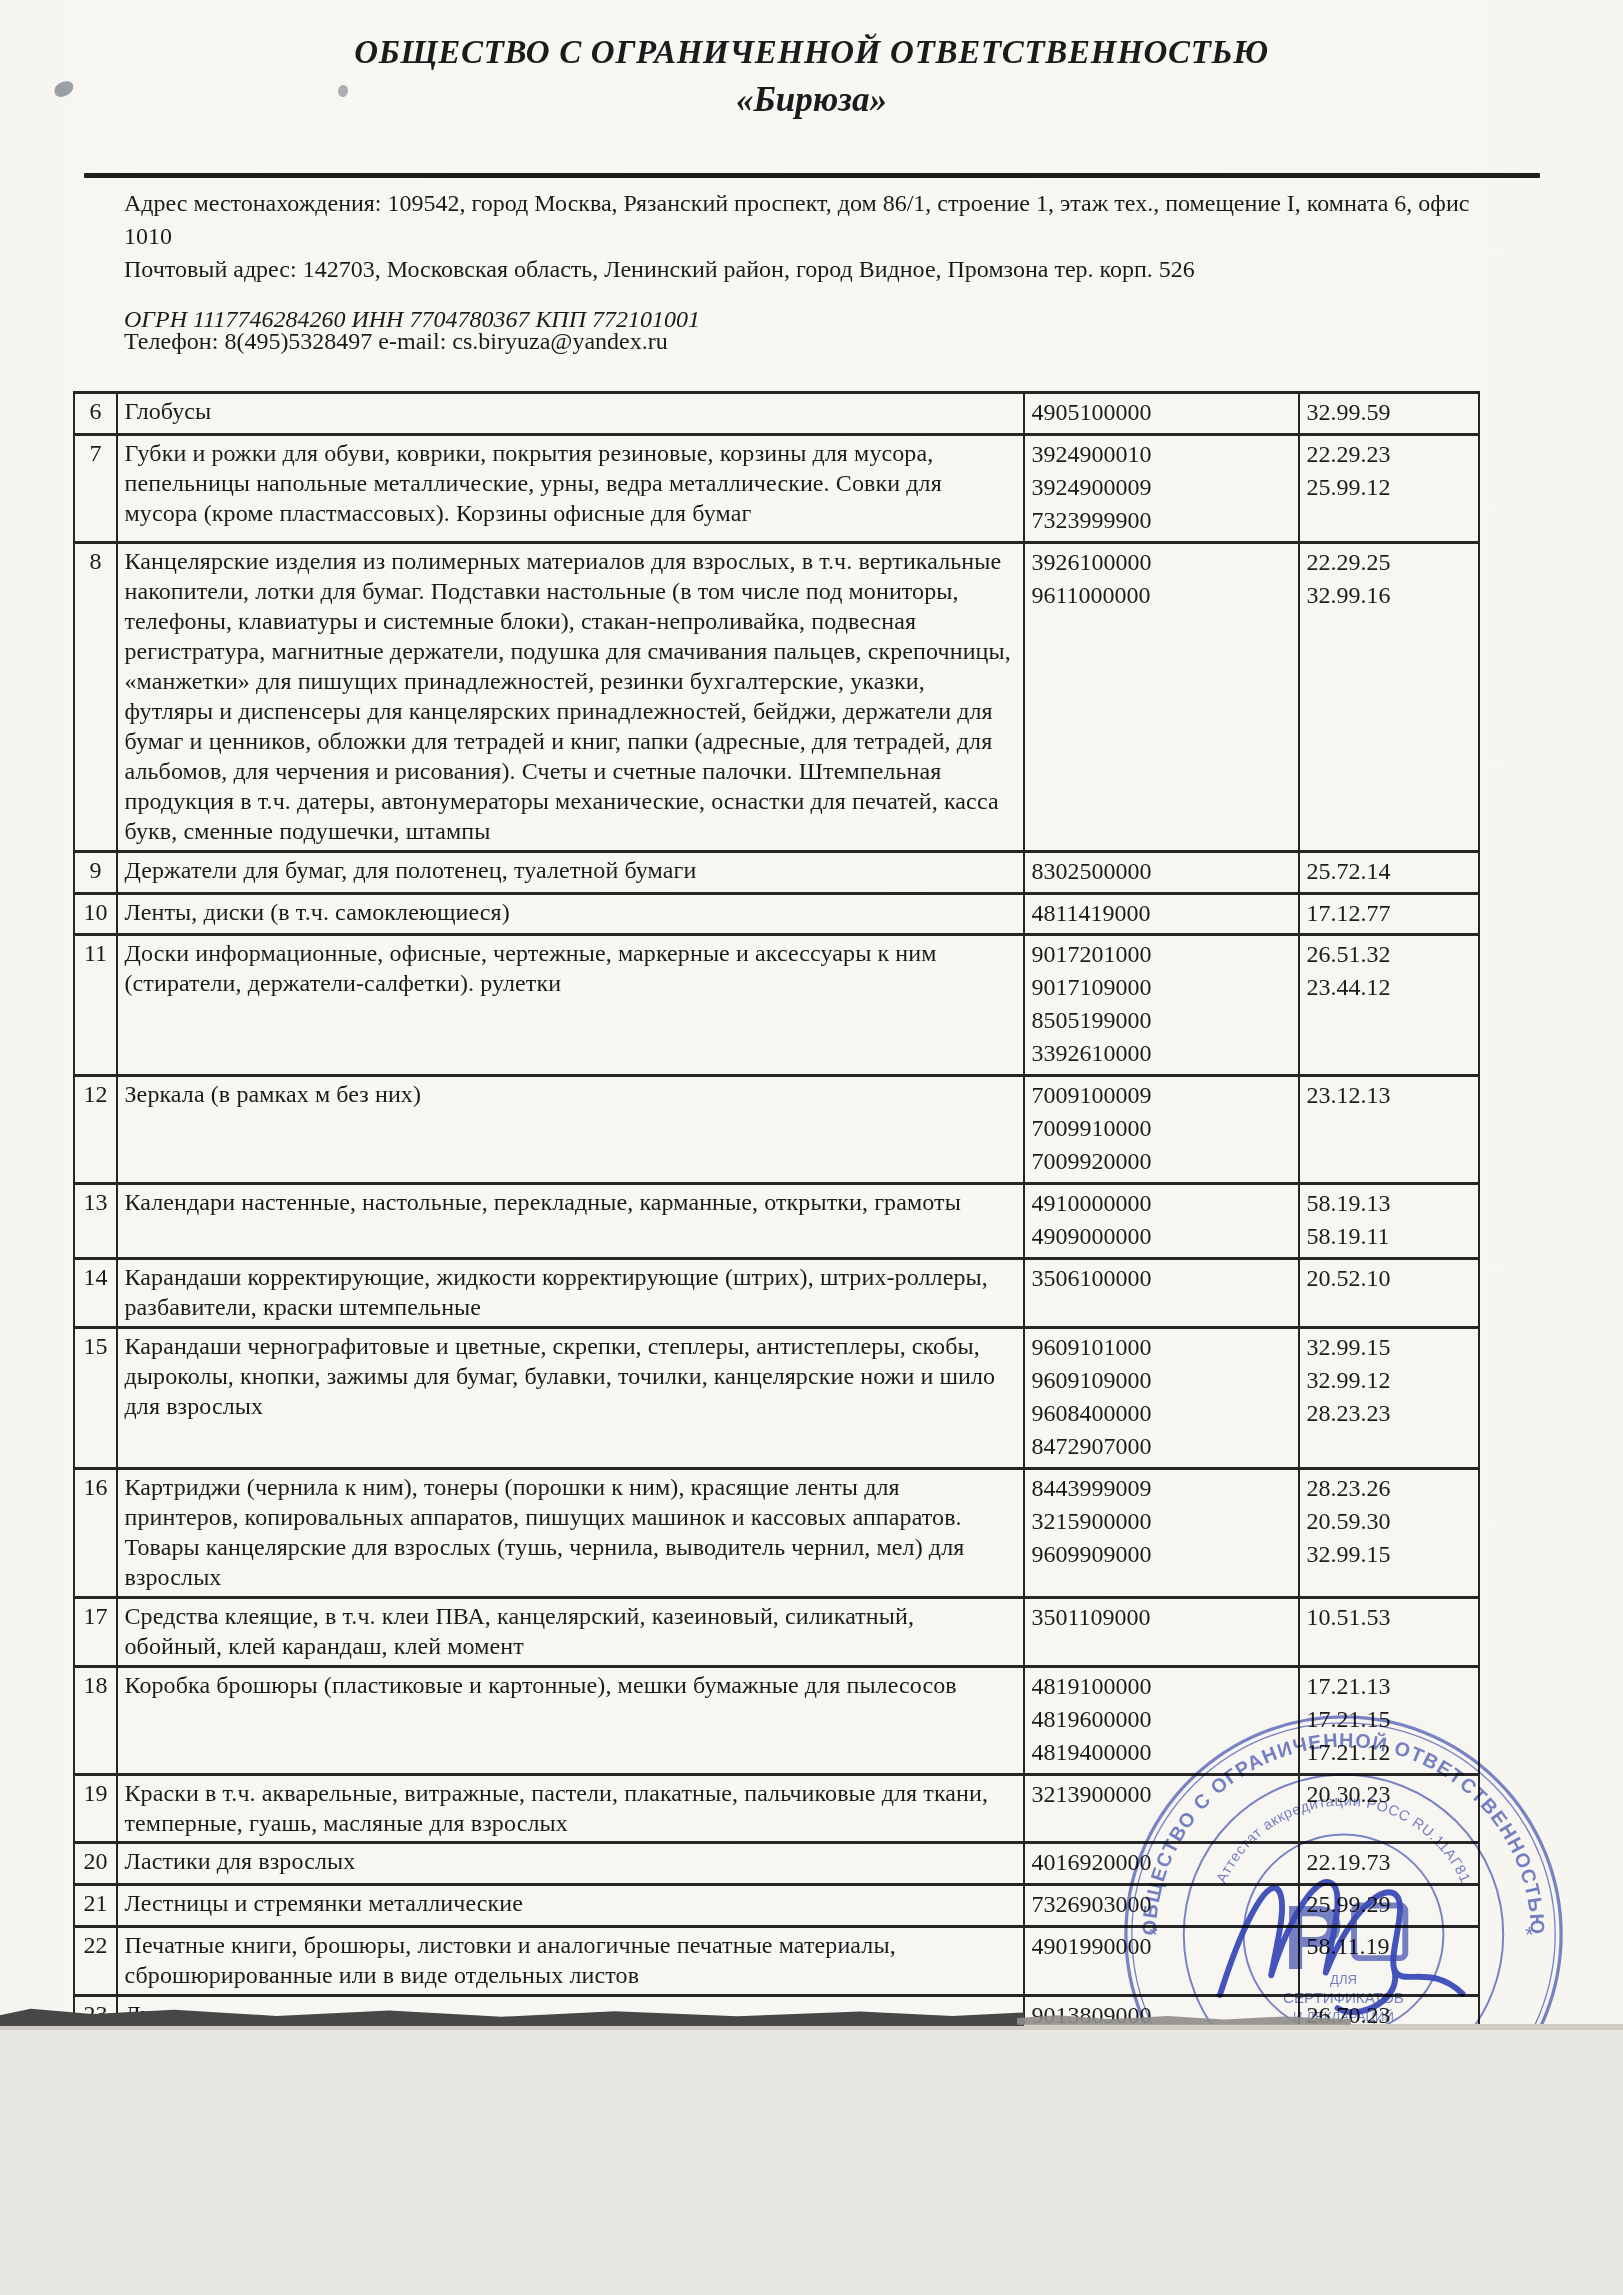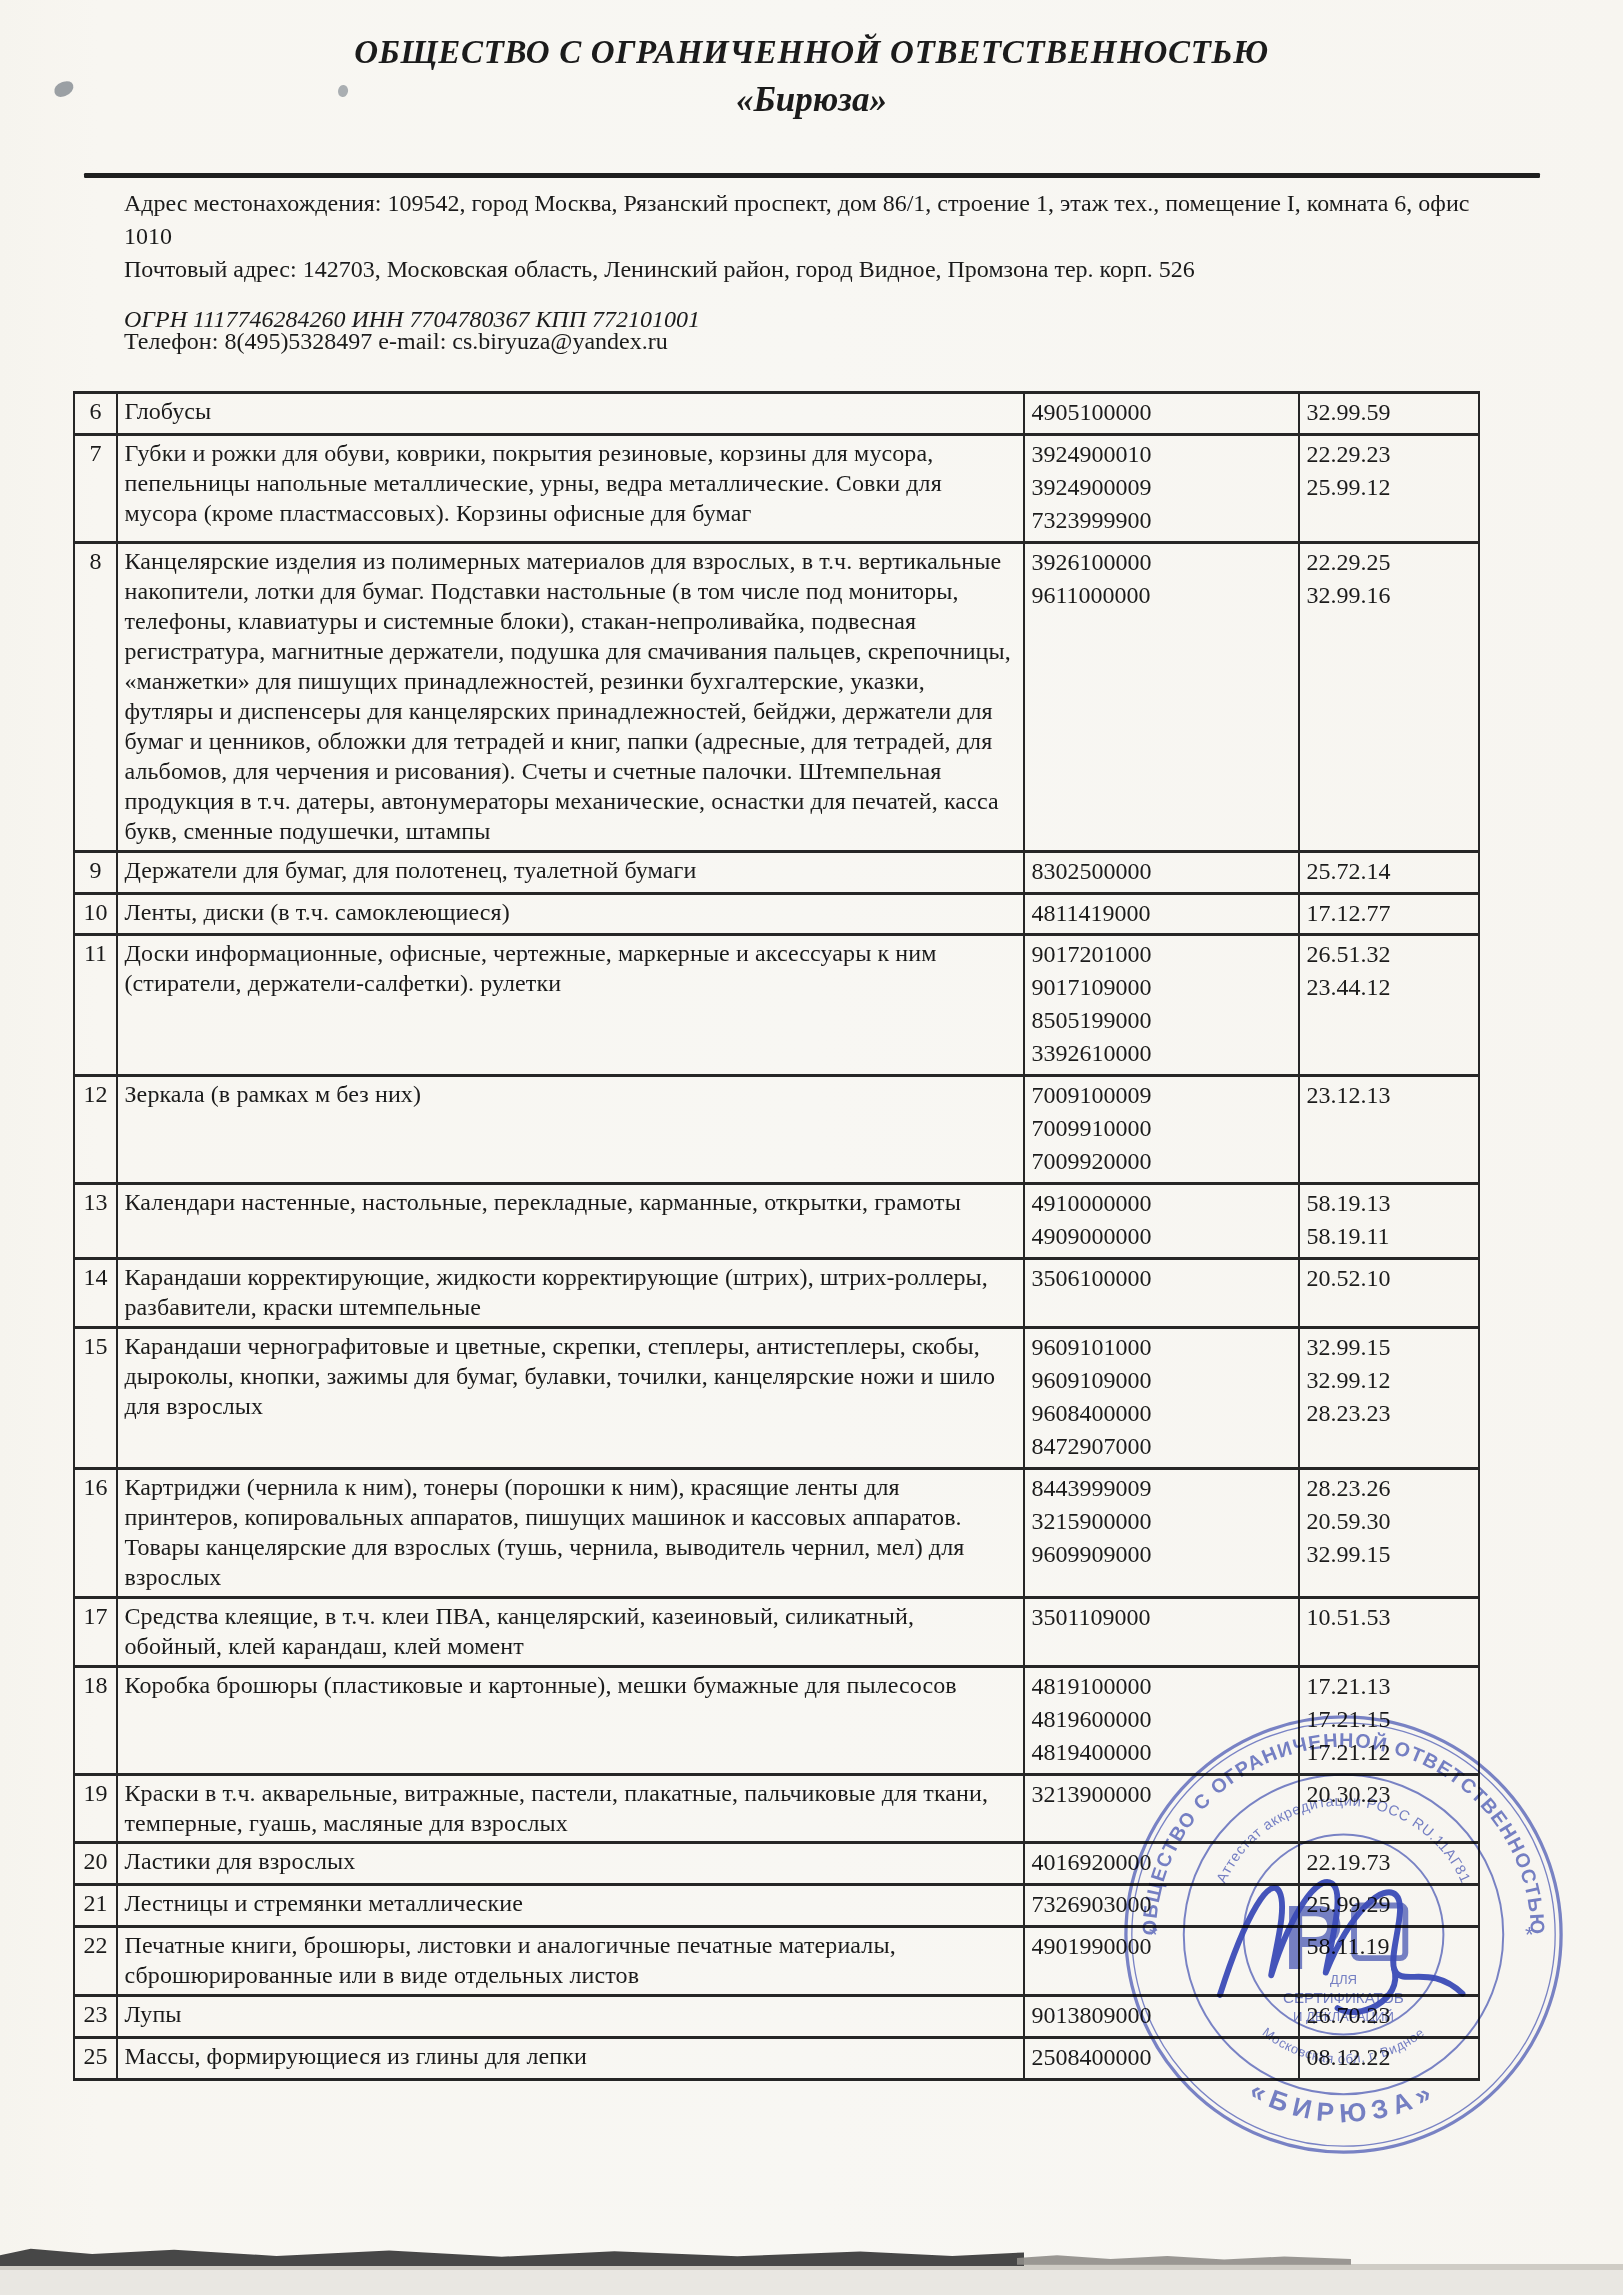--- a/index.html
+++ b/index.html
@@ -1,19 +1,19 @@
 <!DOCTYPE html>
 <html style="font-size:10.5px"><head>
 <meta charset="utf-8">
 <title>Scanned document</title>
 <style>
   html,body{margin:0;padding:0;background:#e9e7e2;}
   .sheet{
     position:relative;
-    width:1623px;height:2270px;
+    width:1623px;height:2030px;
     background:linear-gradient(90deg,#f6f4ee 0%,#f8f6f1 6%,#f8f7f3 50%,#f7f5f0 100%);
     overflow:hidden;
     font-family:"Liberation Serif","DejaVu Serif",serif;
     color:#1b1b1b;
   }
   .abs{position:absolute;}
   
   .title1{top:34px;left:0;width:1623px;text-align:center;font-size:33px;font-weight:bold;font-style:italic;letter-spacing:0.7px;}
   .title2{top:80px;left:0;width:1623px;text-align:center;font-size:35px;font-weight:bold;font-style:italic;}
   .rule{top:173px;left:84px;width:1456px;height:4.6px;background:#1f1f1f;border-radius:1.3px;}

